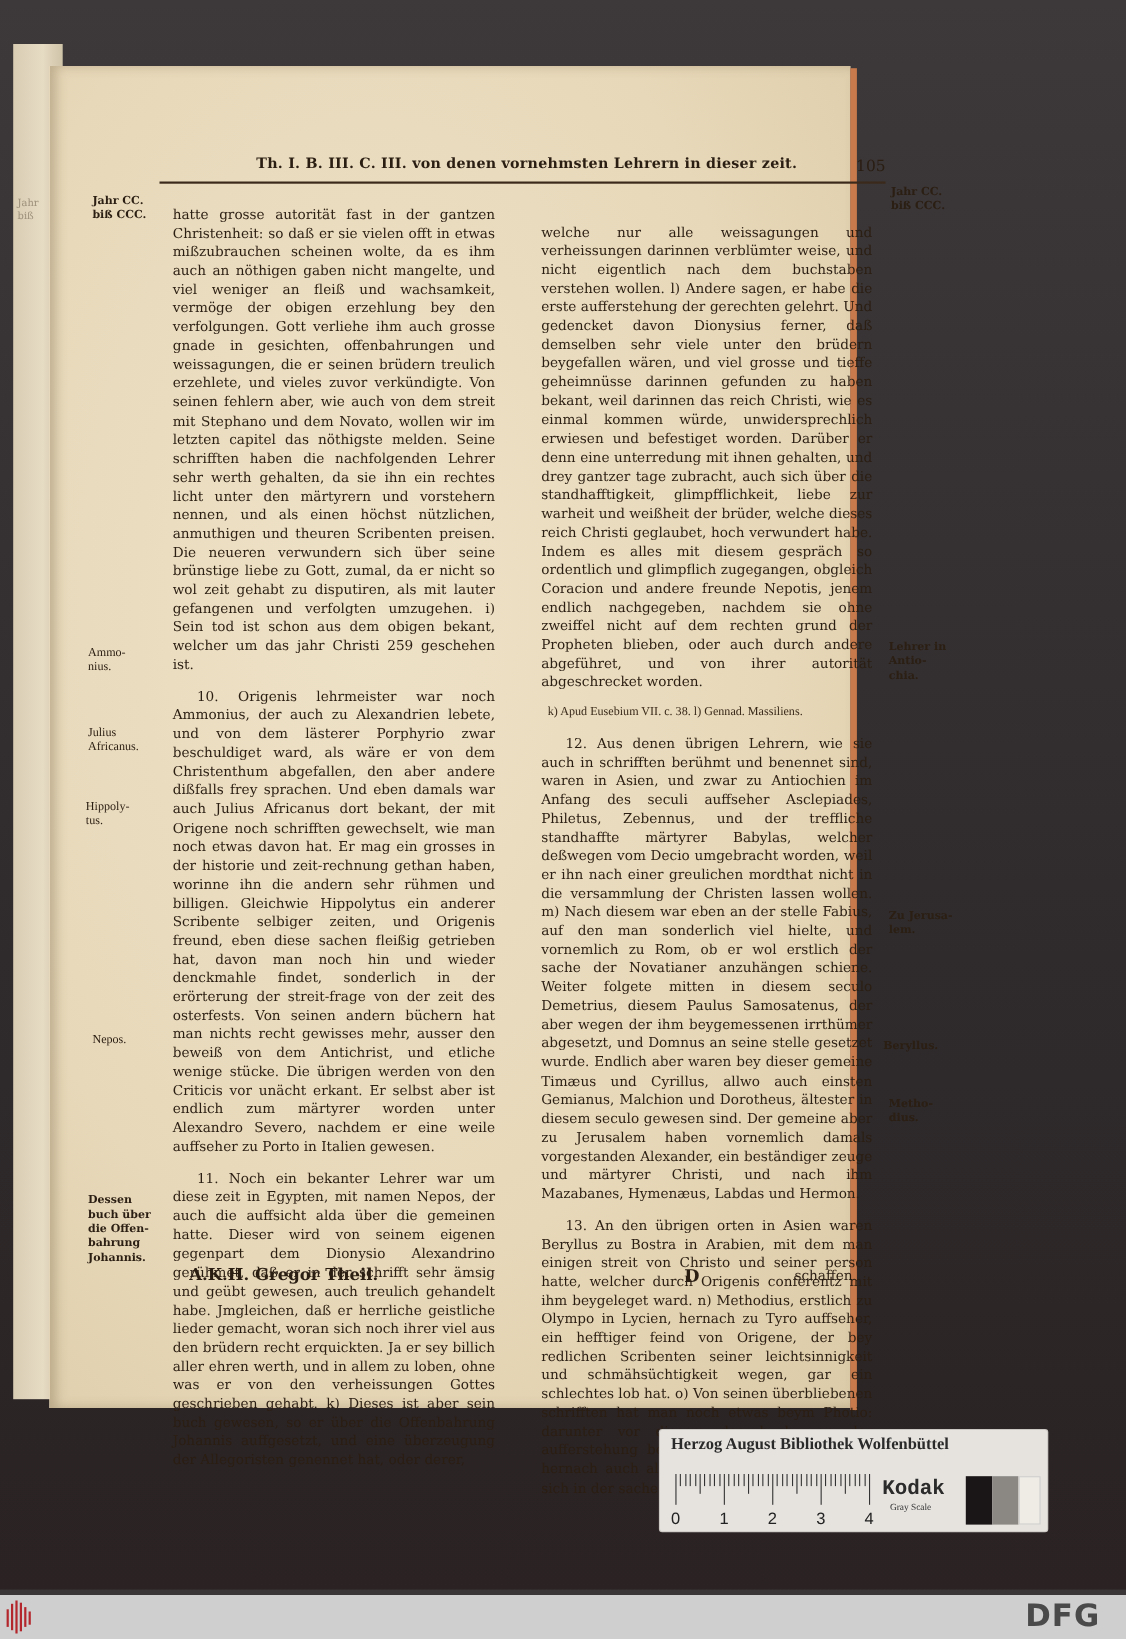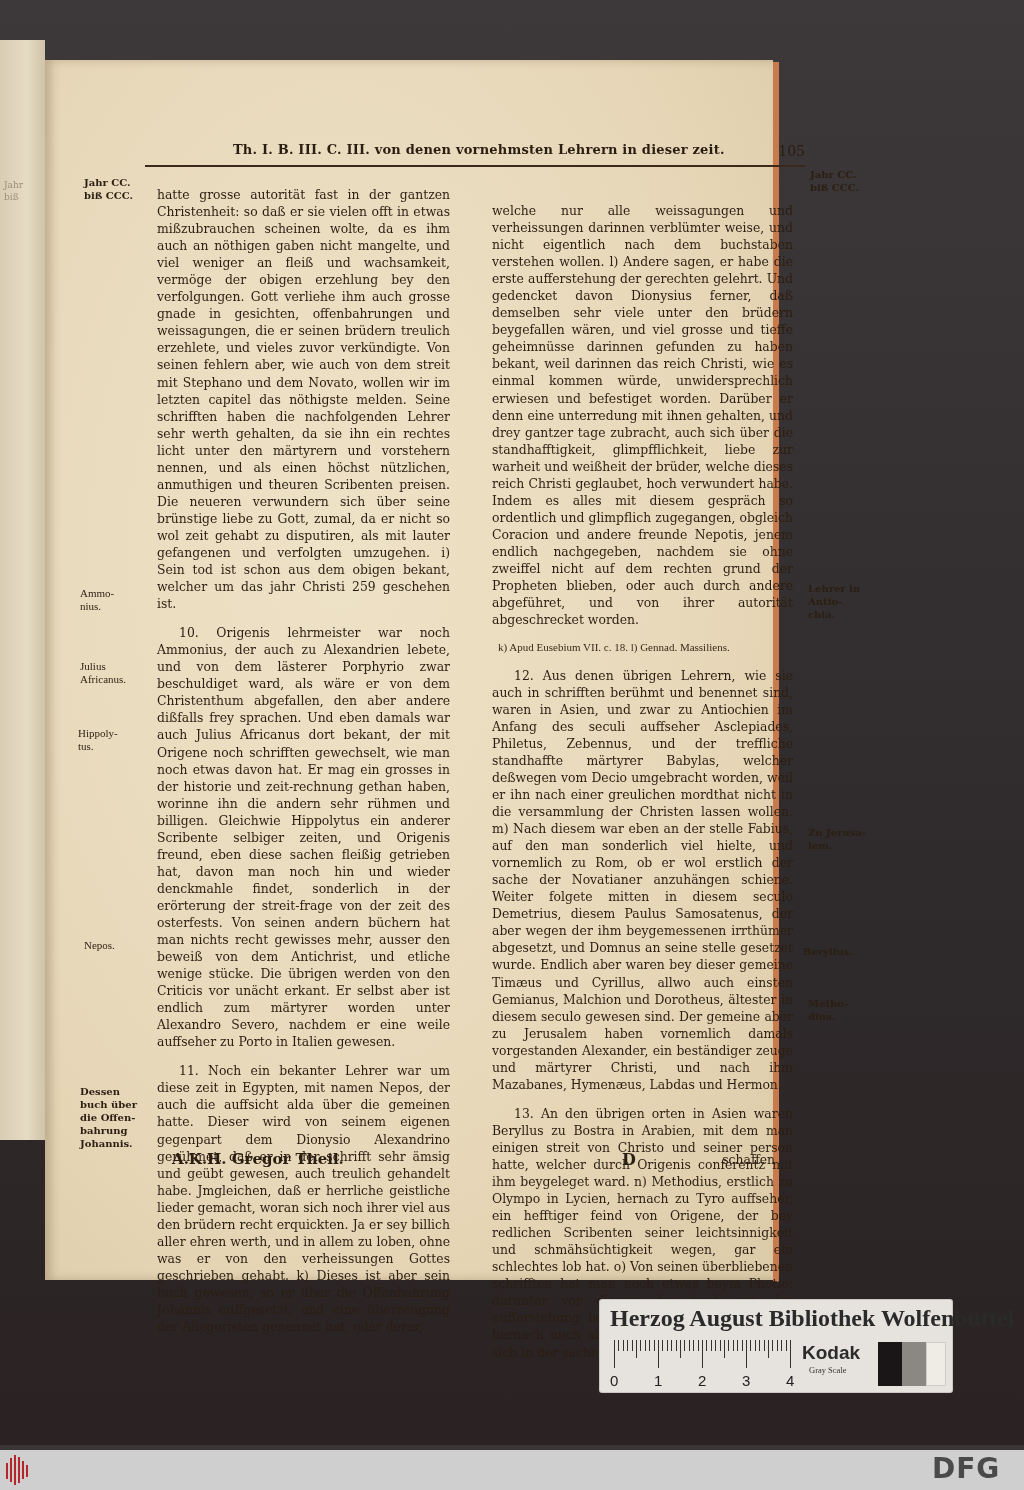--- a/index.html
+++ b/index.html
@@ -6,21 +6,21 @@
   body {
     width:1024px; height:1490px; overflow:hidden; position:relative;
     background:#3a3536;
     font-family:"DejaVu Serif", serif;
   }
   .scan-bg {
     position:absolute; left:0; top:0; width:1024px; height:1445px;
     background:linear-gradient(180deg,#3d3839 0%,#2f2b2c 60%,#2a2223 100%);
   }
   .left-page {
-    position:absolute; left:0; top:40px; width:45px; height:1100px;
+    position:absolute; left:12px; top:40px; width:45px; height:1232px;
     background:linear-gradient(90deg,#d9cdb4 0%,#e6dbc3 60%,#cfc3a8 100%);
   }
   .left-page .ghost {
     position:absolute; left:4px; font-size:9px; color:#9c8f7a; line-height:11px;
   }
   .page {
     position:absolute; left:45px; top:60px; width:728px; height:1220px;
     background:#e9dcbf;
     background-image:radial-gradient(ellipse at 40% 40%, #eee2c7 0%, #e7d8b9 60%, #dccba8 100%);
     box-shadow: inset 6px 0 10px rgba(120,100,70,.35);
@@ -72,30 +72,30 @@
     position:absolute; left:775px; top:1152px; font-size:12.4px; color:#2a1d12;
     transform:translateX(-100%);
   }
   .cal-card {
     position:absolute; left:600px; top:1300px; width:352px; height:92px;
     background:#e6e3df; border-radius:2px;
     box-shadow:0 0 0 1px #cbc7c2;
   }
   .cal-card .lib {
     position:absolute; left:10px; top:5px; font-family:"Liberation Serif", serif;
-    font-weight:bold; font-size:24px; color:#2a2a2a; white-space:nowrap;
+    font-weight:bold; font-size:15px; color:#2a2a2a; white-space:nowrap;
   }
   .ruler { position:absolute; left:14px; top:40px; width:190px; height:30px; }
   .ruler .tick { position:absolute; top:0; width:1px; background:#333; }
   .ruler-labels { position:absolute; left:10px; top:72px; width:200px; height:16px; }
   .ruler-labels span {
     position:absolute; font-family:"Liberation Sans", sans-serif; font-size:15px; color:#222;
   }
   .kodak {
-    position:absolute; left:202px; top:42px; font-family:Liberation Sans, sans-serif;
+    position:absolute; left:202px; top:42px; font-family:Liberation Mono, monospace;
     font-weight:bold; font-size:19px; color:#2b2b2b;
   }
   .kodak-sub {
     position:absolute; left:209px; top:65px; font-family:Liberation Serif, serif;
     font-size:8.5px; color:#333;
   }
   .swatch { position:absolute; top:42px; height:44px; }
   .footer {
     position:absolute; left:0; top:1450px; width:1024px; height:40px; background:#cfcfcf;
   }
@@ -130,21 +130,21 @@
 </div>
 
 <div class="col col-left">
   <p>hatte grosse autorität fast in der gantzen Christenheit: so daß er sie vielen offt in etwas mißzubrauchen scheinen wolte, da es ihm auch an nöthigen gaben nicht mangelte, und viel weniger an fleiß und wachsamkeit, vermöge der obigen erzehlung bey den verfolgungen. Gott verliehe ihm auch grosse gnade in gesichten, offenbahrungen und weissagungen, die er seinen brüdern treulich erzehlete, und vieles zuvor verkündigte. Von seinen fehlern aber, wie auch von dem streit mit Stephano und dem Novato, wollen wir im letzten capitel das nöthigste melden. Seine schrifften haben die nachfolgenden Lehrer sehr werth gehalten, da sie ihn ein rechtes licht unter den märtyrern und vorstehern nennen, und als einen höchst nützlichen, anmuthigen und theuren Scribenten preisen. Die neueren verwundern sich über seine brünstige liebe zu Gott, zumal, da er nicht so wol zeit gehabt zu disputiren, als mit lauter gefangenen und verfolgten umzugehen. i) Sein tod ist schon aus dem obigen bekant, welcher um das jahr Christi 259 geschehen ist.</p>
   <p class="indent">10. Origenis lehrmeister war noch Ammonius, der auch zu Alexandrien lebete, und von dem lästerer Porphyrio zwar beschuldiget ward, als wäre er von dem Christenthum abgefallen, den aber andere dißfalls frey sprachen. Und eben damals war auch Julius Africanus dort bekant, der mit Origene noch schrifften gewechselt, wie man noch etwas davon hat. Er mag ein grosses in der historie und zeit-rechnung gethan haben, worinne ihn die andern sehr rühmen und billigen. Gleichwie Hippolytus ein anderer Scribente selbiger zeiten, und Origenis freund, eben diese sachen fleißig getrieben hat, davon man noch hin und wieder denckmahle findet, sonderlich in der erörterung der streit-frage von der zeit des osterfests. Von seinen andern büchern hat man nichts recht gewisses mehr, ausser den beweiß von dem Antichrist, und etliche wenige stücke. Die übrigen werden von den Criticis vor unächt erkant. Er selbst aber ist endlich zum märtyrer worden unter Alexandro Severo, nachdem er eine weile auffseher zu Porto in Italien gewesen.</p>
   <p class="indent">11. Noch ein bekanter Lehrer war um diese zeit in Egypten, mit namen Nepos, der auch die auffsicht alda über die gemeinen hatte. Dieser wird von seinem eigenen gegenpart dem Dionysio Alexandrino gerühmet, daß er in der schrifft sehr ämsig und geübt gewesen, auch treulich gehandelt habe. Jmgleichen, daß er herrliche geistliche lieder gemacht, woran sich noch ihrer viel aus den brüdern recht erquickten. Ja er sey billich aller ehren werth, und in allem zu loben, ohne was er von den verheissungen Gottes geschrieben gehabt. k) Dieses ist aber sein buch gewesen, so er über die Offenbahrung Johannis auffgesetzt, und eine überzeugung der Allegoristen genennet hat, oder derer,</p>
 </div>
 
 <div class="col col-right">
   <p>welche nur alle weissagungen und verheissungen darinnen verblümter weise, und nicht eigentlich nach dem buchstaben verstehen wollen. l) Andere sagen, er habe die erste aufferstehung der gerechten gelehrt. Und gedencket davon Dionysius ferner, daß demselben sehr viele unter den brüdern beygefallen wären, und viel grosse und tieffe geheimnüsse darinnen gefunden zu haben bekant, weil darinnen das reich Christi, wie es einmal kommen würde, unwidersprechlich erwiesen und befestiget worden. Darüber er denn eine unterredung mit ihnen gehalten, und drey gantzer tage zubracht, auch sich über die standhafftigkeit, glimpfflichkeit, liebe zur warheit und weißheit der brüder, welche dieses reich Christi geglaubet, hoch verwundert habe. Indem es alles mit diesem gespräch so ordentlich und glimpflich zugegangen, obgleich Coracion und andere freunde Nepotis, jenem endlich nachgegeben, nachdem sie ohne zweiffel nicht auf dem rechten grund der Propheten blieben, oder auch durch andere abgeführet, und von ihrer autorität abgeschrecket worden.</p>
-  <p class="note">k) Apud Eusebium VII. c. 18. l) Gennad. Massiliens.</p>
+  <p class="note">k) Apud Eusebium VII. c. 38. l) Gennad. Massiliens.</p>
   <p class="indent">12. Aus denen übrigen Lehrern, wie sie auch in schrifften berühmt und benennet sind, waren in Asien, und zwar zu Antiochien im Anfang des seculi auffseher Asclepiades, Philetus, Zebennus, und der treffliche standhaffte märtyrer Babylas, welcher deßwegen vom Decio umgebracht worden, weil er ihn nach einer greulichen mordthat nicht in die versammlung der Christen lassen wollen. m) Nach diesem war eben an der stelle Fabius, auf den man sonderlich viel hielte, und vornemlich zu Rom, ob er wol erstlich der sache der Novatianer anzuhängen schiene. Weiter folgete mitten in diesem seculo Demetrius, diesem Paulus Samosatenus, der aber wegen der ihm beygemessenen irrthümer abgesetzt, und Domnus an seine stelle gesetzet wurde. Endlich aber waren bey dieser gemeine Timæus und Cyrillus, allwo auch einsten Gemianus, Malchion und Dorotheus, ältester in diesem seculo gewesen sind. Der gemeine aber zu Jerusalem haben vornemlich damals vorgestanden Alexander, ein beständiger zeuge und märtyrer Christi, und nach ihm Mazabanes, Hymenæus, Labdas und Hermon.</p>
   <p class="indent">13. An den übrigen orten in Asien waren Beryllus zu Bostra in Arabien, mit dem man einigen streit von Christo und seiner person hatte, welcher durch Origenis conferentz mit ihm beygeleget ward. n) Methodius, erstlich zu Olympo in Lycien, hernach zu Tyro auffseher, ein hefftiger feind von Origene, der bey redlichen Scribenten seiner leichtsinnigkeit und schmähsüchtigkeit wegen, gar ein schlechtes lob hat. o) Von seinen überbliebenen schrifften hat man noch etwas beym Photio: darunter vor diesem das buch von der aufferstehung bekant war. Zu Bostra lehrete hernach auch als ein auffseher Maximus, der sich in der sache mit Samosateno viel zu</p>
 </div>
 
 <div class="margin-note bold" style="left:84px;top:176px">Jahr CC.
 biß CCC.</div>
 <div class="margin-note" style="left:80px;top:587px">Ammo-
 nius.</div>
 <div class="margin-note" style="left:80px;top:660px">Julius
 Africanus.</div>

